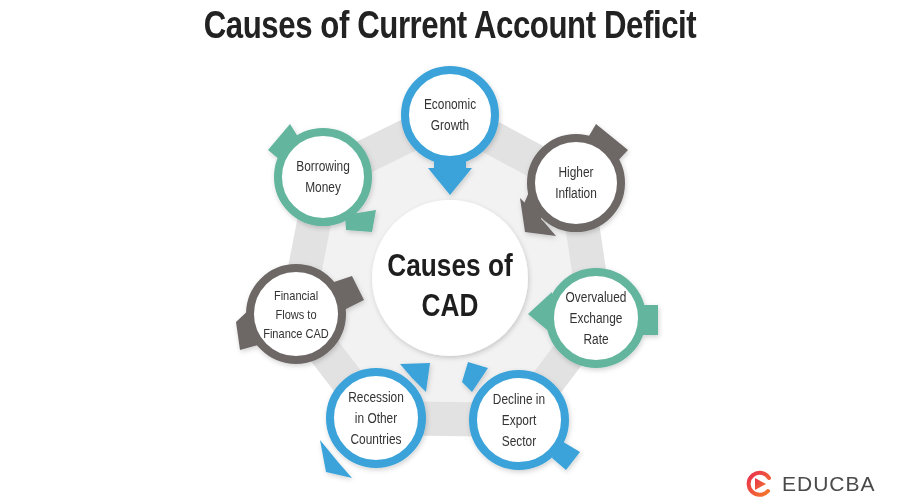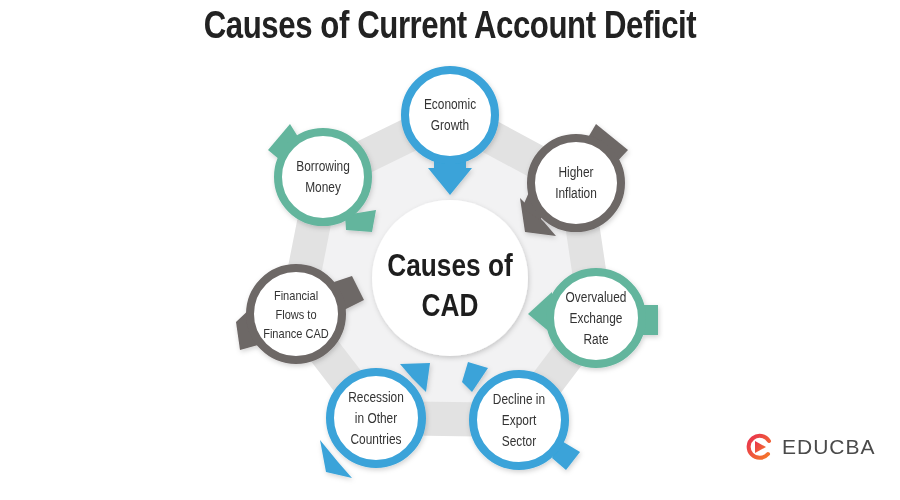--- a/index.html
+++ b/index.html
@@ -8,21 +8,21 @@
   .title { position:absolute; left:0; top:4px; width:900px; text-align:center;
            font-family:"Liberation Sans", sans-serif; font-weight:bold; font-size:38px;
            color:#222222; letter-spacing:-0.5px; transform:scaleX(0.82); transform-origin:center; }
   svg.diagram { position:absolute; left:0; top:0; }
   .node-label { position:absolute; text-align:center; color:#333333;
                 font-family:"Liberation Sans", sans-serif; font-size:14px; line-height:21px;
                 transform:translate(-50%,-50%) scaleX(0.85); white-space:nowrap; }
   .center-label { position:absolute; left:450px; top:285px; transform:translate(-50%,-50%) scaleX(0.82);
                   text-align:center; font-family:"Liberation Sans", sans-serif; font-weight:bold;
                   font-size:32px; line-height:40px; color:#1e1e1e; white-space:nowrap; }
-  .logo { position:absolute; left:744px; top:432px; display:flex; align-items:center; gap:8px; }
+  .logo { position:absolute; left:744px; top:469px; display:flex; align-items:center; gap:8px; }
   .logo-text { font-family:"Liberation Sans", sans-serif; font-size:21px; color:#4a4a4a; letter-spacing:1px; }
 </style>
 </head>
 <body>
 
 <div class="title">Causes of Current Account Deficit</div>
 
 <svg class="diagram" width="900" height="500" viewBox="0 0 900 500">
   <defs>
     <filter id="sh" x="-30%" y="-30%" width="160%" height="160%">

